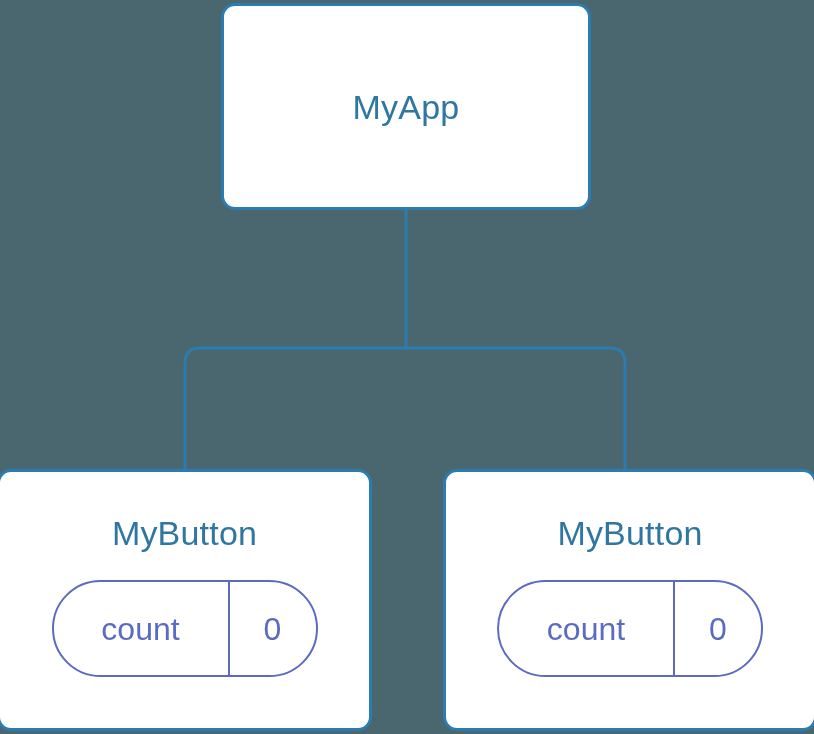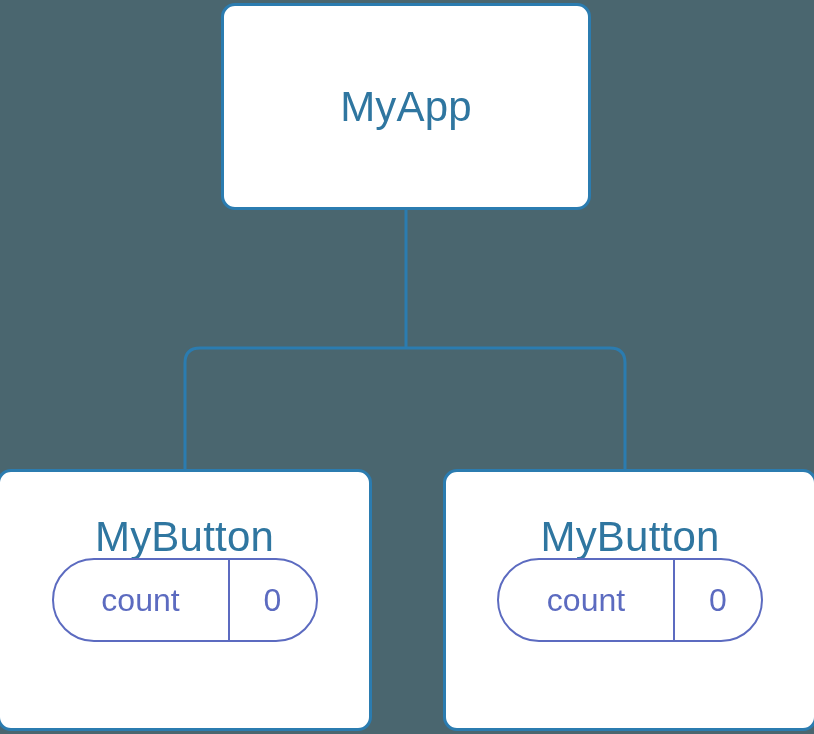--- a/index.html
+++ b/index.html
@@ -65,30 +65,31 @@
     left: 443px;
     top: 469px;
     width: 374px;
     height: 262px;
     justify-content: flex-start;
     padding-top: 44px;
   }
 
   .node-title {
     color: #2f76a0;
-    font-size: 42px;
+    font-size: 34px;
     line-height: 1;
     font-weight: 400;
     letter-spacing: 0.2px;
     white-space: nowrap;
   }
 
   
   .pill {
-    height: 84px;
+    margin-top: 30px;
+    height: 97px;
     width: 266px;
     box-sizing: border-box;
     border: 2px solid #5c6bc0;
     border-radius: 49px;
     display: flex;
     align-items: stretch;
     overflow: hidden;
   }
   .pill-key {
     flex: 0 0 174px;

